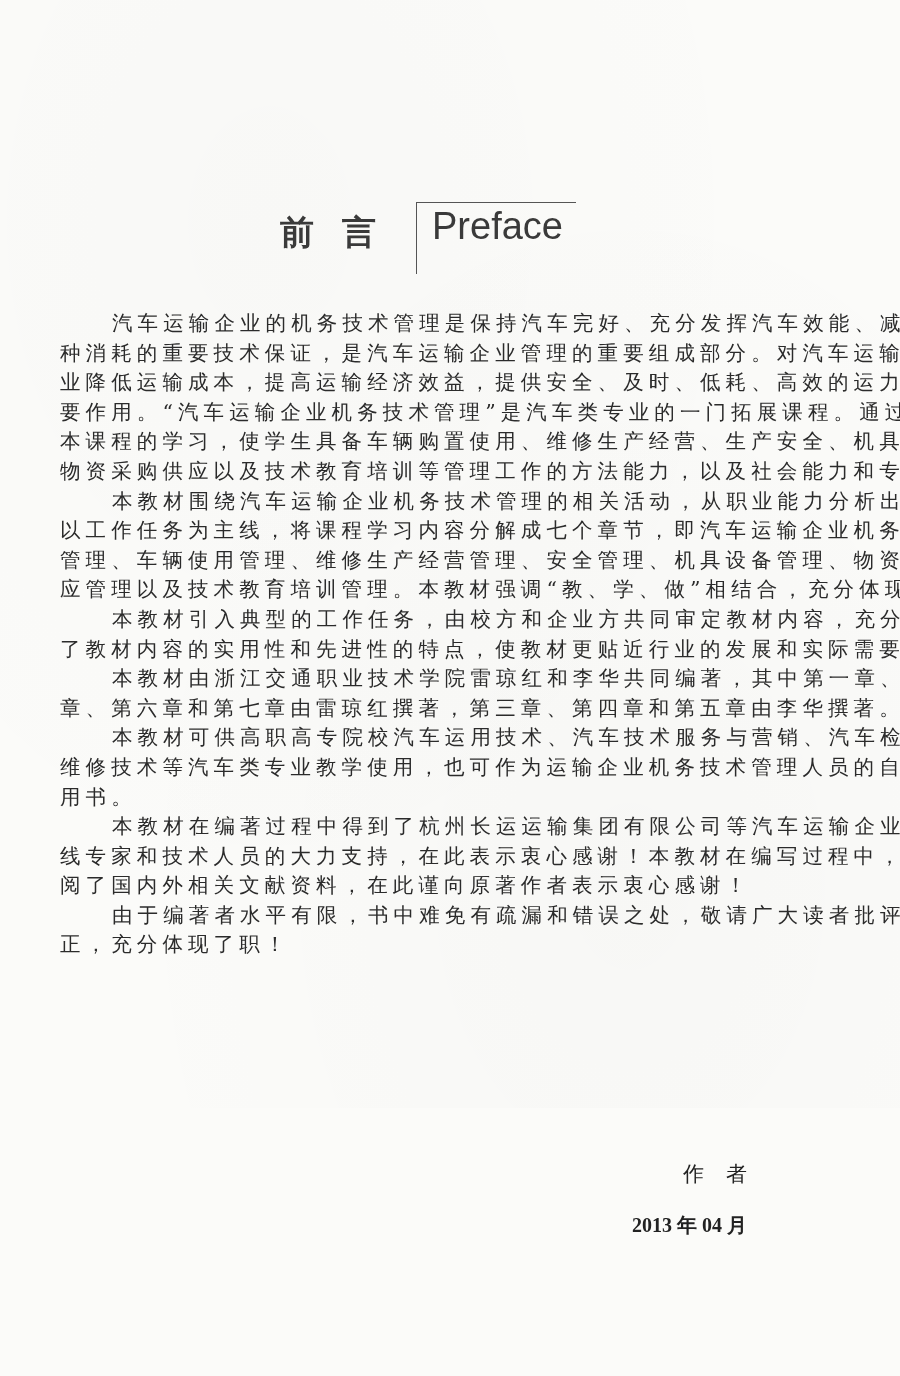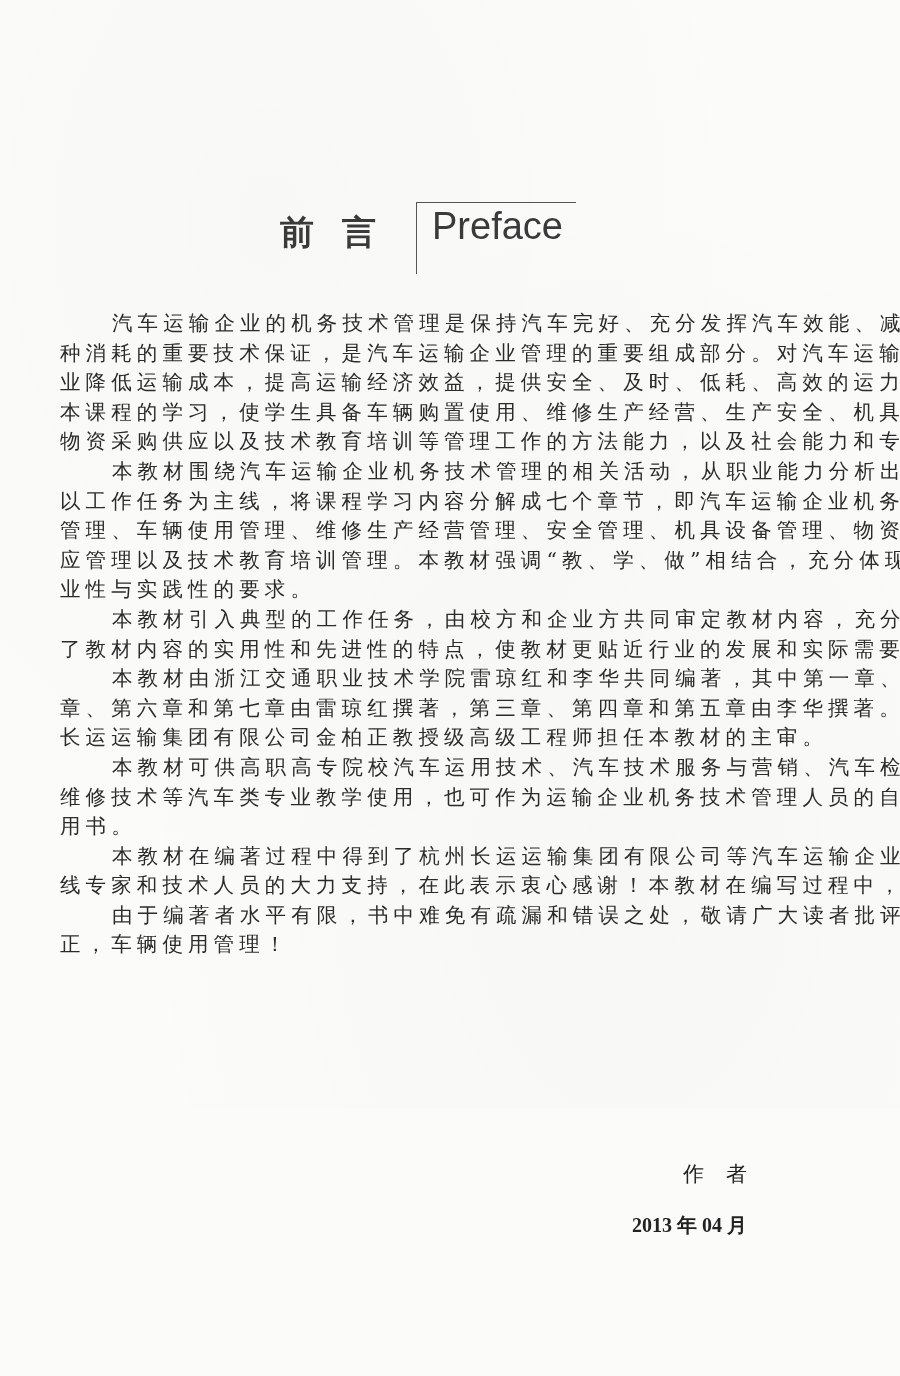--- a/index.html
+++ b/index.html
@@ -118,45 +118,45 @@
     <span class="title-divider-h"></span>
     <span class="title-divider-v"></span>
     <span class="title-en">Preface</span>
   </div>
 
   <div class="body-text">
 
     <span class="line indent">汽车运输企业的机务技术管理是保持汽车完好、充分发挥汽车效能、减少各</span>
     <span class="line">种消耗的重要技术保证，是汽车运输企业管理的重要组成部分。对汽车运输企</span>
     <span class="line">业降低运输成本，提高运输经济效益，提供安全、及时、低耗、高效的运力具有重</span>
+    <span class="line">要作用。“汽车运输企业机务技术管理”是汽车类专业的一门拓展课程。通过</span>
     <span class="line">本课程的学习，使学生具备车辆购置使用、维修生产经营、生产安全、机具设备、</span>
     <span class="line">物资采购供应以及技术教育培训等管理工作的方法能力，以及社会能力和专业</span>
 
     <span class="line indent">本教材围绕汽车运输企业机务技术管理的相关活动，从职业能力分析出发，</span>
     <span class="line">以工作任务为主线，将课程学习内容分解成七个章节，即汽车运输企业机务技术</span>
     <span class="line">管理、车辆使用管理、维修生产经营管理、安全管理、机具设备管理、物资采购供</span>
     <span class="line">应管理以及技术教育培训管理。本教材强调“教、学、做”相结合，充分体现了职</span>
-    <span class="line">业性与实践性的要求。</span>
 
     <span class="line indent">本教材引入典型的工作任务，由校方和企业方共同审定教材内容，充分体现</span>
     <span class="line">了教材内容的实用性和先进性的特点，使教材更贴近行业的发展和实际需要。</span>
 
     <span class="line indent">本教材由浙江交通职业技术学院雷琼红和李华共同编著，其中第一章、第二</span>
     <span class="line">章、第六章和第七章由雷琼红撰著，第三章、第四章和第五章由李华撰著。杭州</span>
-    <span class="line">长运运输集团有限公司金柏正教授级高级工程师担任本教材的主审。</span>
 
     <span class="line indent">本教材可供高职高专院校汽车运用技术、汽车技术服务与营销、汽车检测与</span>
     <span class="line">维修技术等汽车类专业教学使用，也可作为运输企业机务技术管理人员的自学</span>
     <span class="line">用书。</span>
 
     <span class="line indent">本教材在编著过程中得到了杭州长运运输集团有限公司等汽车运输企业一</span>
     <span class="line">线专家和技术人员的大力支持，在此表示衷心感谢！本教材在编写过程中，也参</span>
+    <span class="line">阅了国内外相关文献资料，在此谨向原著作者表示衷心感谢！</span>
 
     <span class="line indent">由于编著者水平有限，书中难免有疏漏和错误之处，敬请广大读者批评指</span>
-    <span class="line">正，车辆使用管理！</span>
+    <span class="line">正，充分体现了职！</span>
   </div>
 
   <div class="signature">
     <span class="sig-author">作者</span>
     <span class="sig-date">2013 年 04 月</span>
   </div>
 
 </div>
 
 </body></html>

